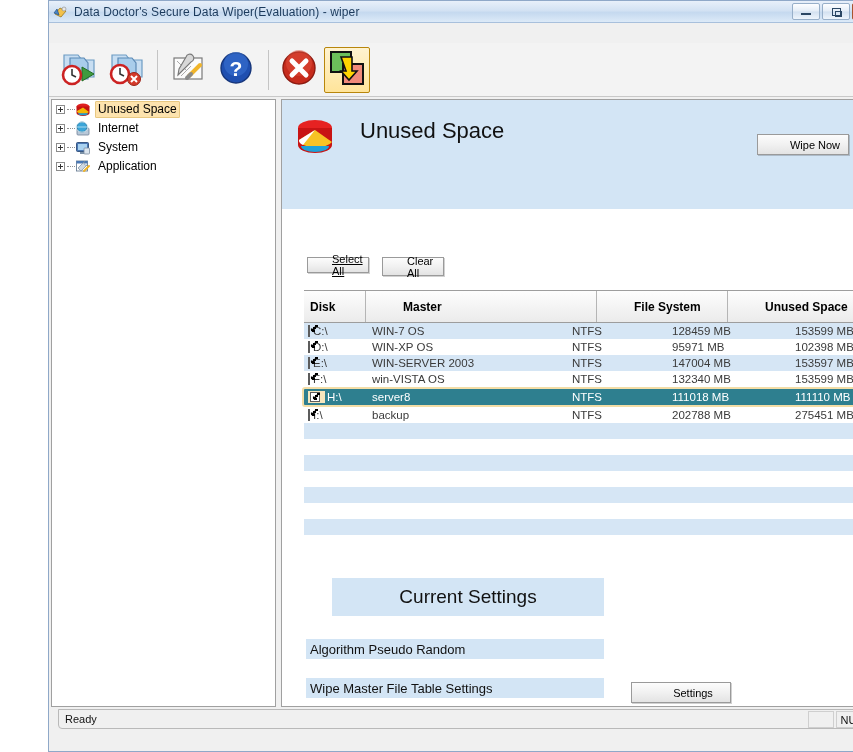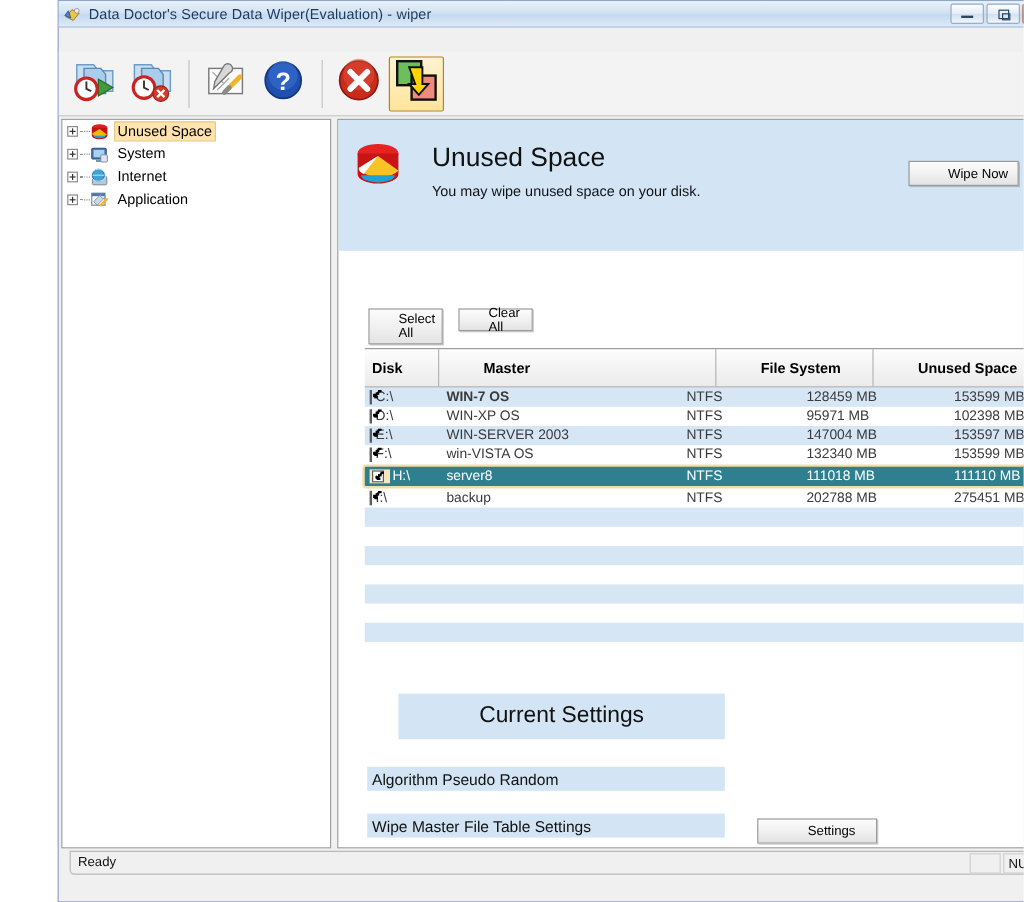--- a/index.html
+++ b/index.html
@@ -143,21 +143,21 @@
     display: flex; align-items: center; justify-content: center;
     box-shadow: 1px 1px 0 rgba(0,0,0,0.18);
     font-family: "Liberation Sans", sans-serif;
     padding-left: 24px;
   }
   .btn-wipe {
     position: absolute; left: 475px; top: 34px; width: 92px; height: 21px;
   }
 
   
-  .btn-selall { position: absolute; left: 25px; top: 157px; width: 62px; height: 30px; }
+  .btn-selall { position: absolute; left: 25px; top: 157px; width: 62px; height: 16px; text-decoration: underline; }
   .btn-clrall { position: absolute; left: 100px; top: 157px; width: 62px; height: 19px; }
 
   
   .tbl { position: absolute; left: 22px; top: 190px; width: 584px; }
   .thead {
     display: flex; height: 33px;
     background: linear-gradient(to bottom, #fdfdfd, #ebebeb);
     border-top: 1px solid #9d9d9d; border-bottom: 1px solid #9d9d9d; gap: 31px;
   }
   .th {
@@ -349,39 +349,39 @@
           <path d="M3 11.2 a5 2 0 0 0 10 0 Z" fill="#1e9fd4"></path>
         </svg>
       </span>
       <span class="tree-label">Unused Space</span>
     </div>
     <div class="tree-row">
       <span class="expander"></span>
       <span class="dots"></span>
       <span class="tree-ico">
         <svg width="16" height="16" viewBox="0 0 16 16">
-          <rect x="1.5" y="2.5" width="12" height="9" rx="1" fill="#4a78b5" stroke="#2c4d78" stroke-width="0.9"></rect>
-          <rect x="3" y="4" width="9" height="6" fill="#a9d2f0"></rect>
-          <rect x="5" y="12" width="6" height="2" fill="#7d92a8"></rect>
-          <rect x="9" y="8" width="5.5" height="6" rx="0.8" fill="#dde6ef" stroke="#7b8c9e" stroke-width="0.8"></rect>
-        </svg>
-      </span>
-      <span class="tree-label">System</span>
+          <rect x="2" y="7" width="12" height="7" rx="1" fill="#b9c8d8" stroke="#6f8298" stroke-width="0.8"></rect>
+          <circle cx="7" cy="6" r="5" fill="#3ba5d8" stroke="#1d6d95" stroke-width="0.8"></circle>
+          <path d="M2 6 h10 M7 1 a6 5 0 0 1 0 10 a6 5 0 0 1 0 -10" stroke="#d8f0fa" stroke-width="0.7" fill="none"></path>
+        </svg>
+      </span>
+      <span class="tree-label">Internet</span>
     </div>
     <div class="tree-row">
       <span class="expander"></span>
       <span class="dots"></span>
       <span class="tree-ico">
         <svg width="16" height="16" viewBox="0 0 16 16">
-          <rect x="2" y="7" width="12" height="7" rx="1" fill="#b9c8d8" stroke="#6f8298" stroke-width="0.8"></rect>
-          <circle cx="7" cy="6" r="5" fill="#3ba5d8" stroke="#1d6d95" stroke-width="0.8"></circle>
-          <path d="M2 6 h10 M7 1 a6 5 0 0 1 0 10 a6 5 0 0 1 0 -10" stroke="#d8f0fa" stroke-width="0.7" fill="none"></path>
-        </svg>
-      </span>
-      <span class="tree-label">Internet</span>
+          <rect x="1.5" y="2.5" width="12" height="9" rx="1" fill="#4a78b5" stroke="#2c4d78" stroke-width="0.9"></rect>
+          <rect x="3" y="4" width="9" height="6" fill="#a9d2f0"></rect>
+          <rect x="5" y="12" width="6" height="2" fill="#7d92a8"></rect>
+          <rect x="9" y="8" width="5.5" height="6" rx="0.8" fill="#dde6ef" stroke="#7b8c9e" stroke-width="0.8"></rect>
+        </svg>
+      </span>
+      <span class="tree-label">System</span>
     </div>
     <div class="tree-row">
       <span class="expander"></span>
       <span class="dots"></span>
       <span class="tree-ico">
         <svg width="16" height="16" viewBox="0 0 16 16">
           <rect x="1.5" y="2" width="11" height="10" fill="#ffffff" stroke="#6a7f95" stroke-width="0.9"></rect>
           <rect x="1.5" y="2" width="11" height="2.5" fill="#4a78b5"></rect>
           <path d="M6 12 L13 5 a2.2 2.2 0 1 1 -3 -3 L3 9 Z" fill="#cfd8e2" stroke="#7b8c9e" stroke-width="0.7"></path>
           <path d="M9 12 L14 7" stroke="#f0b429" stroke-width="2" stroke-linecap="round"></path>
@@ -397,42 +397,41 @@
       <span class="banner-ico">
         <svg width="42" height="42" viewBox="0 0 42 42">
           <ellipse cx="21" cy="12" rx="17" ry="8" fill="#e62222"></ellipse>
           <path d="M4 12 L4 29 a17 8 0 0 0 34 0 L38 12 Z" fill="#c81414"></path>
           <path d="M5 24 L21 14 L38 26 a17 8 0 0 1 -33 -2 Z" fill="#f7c325"></path>
           <path d="M21 14 L5 24 a16 7 0 0 0 4 5 Z" fill="#fefefe"></path>
           <path d="M7 30 a14 6 0 0 0 28 0 Z" fill="#1ea2d8"></path>
         </svg>
       </span>
       <div class="banner-title">Unused Space</div>
-      <div class="banner-sub">You may wipe unused space on your disk.</div>
       <div class="btn btn-wipe">Wipe Now</div>
     </div>
 
     <div class="btn btn-selall">Select All</div>
     <div class="btn btn-clrall">Clear All</div>
 
     <div class="tbl">
       <div class="thead">
         <div class="th" style="width:62px">Disk</div>
         <div class="th" style="width:200px">Master</div>
         <div class="th" style="width:100px">File System</div>
         <div class="th" style="width:123px">Unused Space</div>
         <div class="th" style="width:99px">Total Space</div>
       </div>
       <div id="tbody">
           <div class="trow alt">
             <div class="td disk" style="width: 62px;">
               <span class=""><span class="cbx"><span class="tick">✔</span></span></span>
               <span>C:\</span>
             </div>
-            <div class="td" style="width: 200px; font-weight: bold;">WIN-7 OS</div>
+            <div class="td" style="width: 200px;">WIN-7 OS</div>
             <div class="td" style="width: 100px;">NTFS</div>
             <div class="td" style="width: 123px;">128459 MB</div>
             <div class="td" style="width: 99px;">153599 MB</div>
           </div>
           <div class="trow">
             <div class="td disk" style="width: 62px;">
               <span class=""><span class="cbx"><span class="tick">✔</span></span></span>
               <span>D:\</span>
             </div>
             <div class="td" style="width: 200px;">WIN-XP OS</div>

